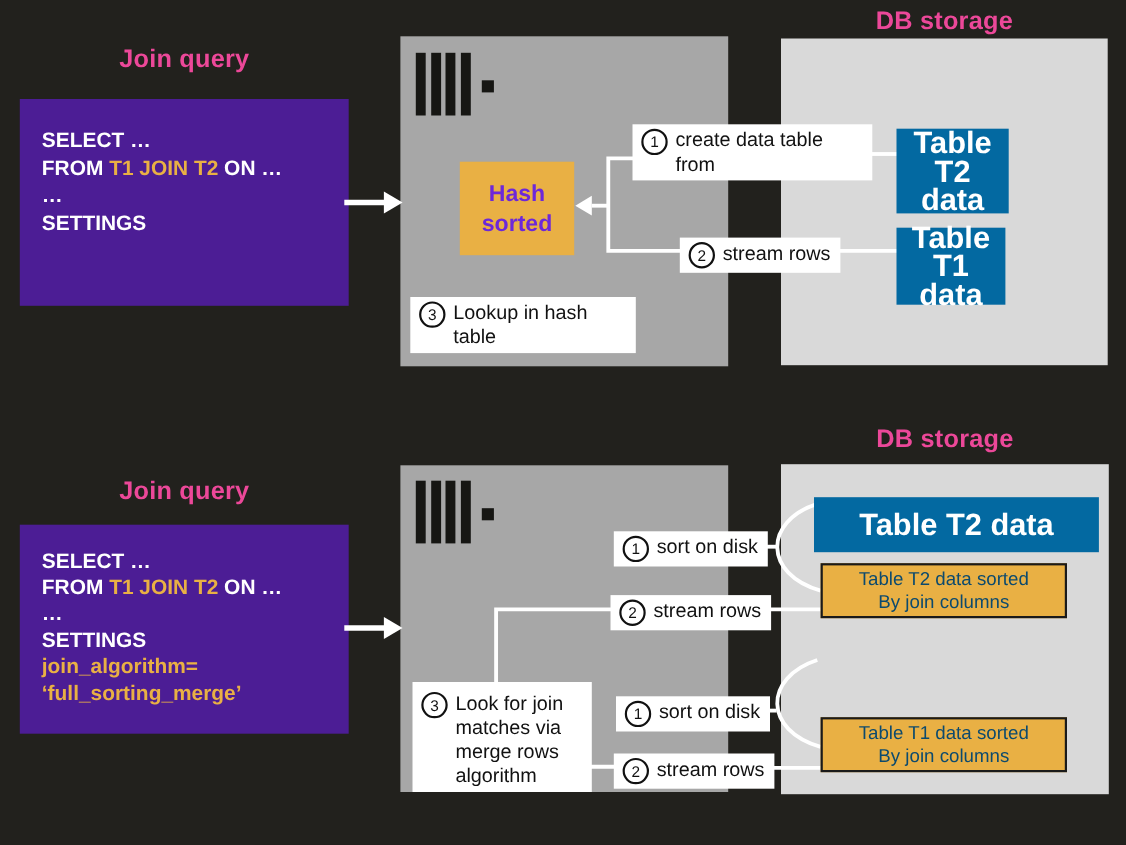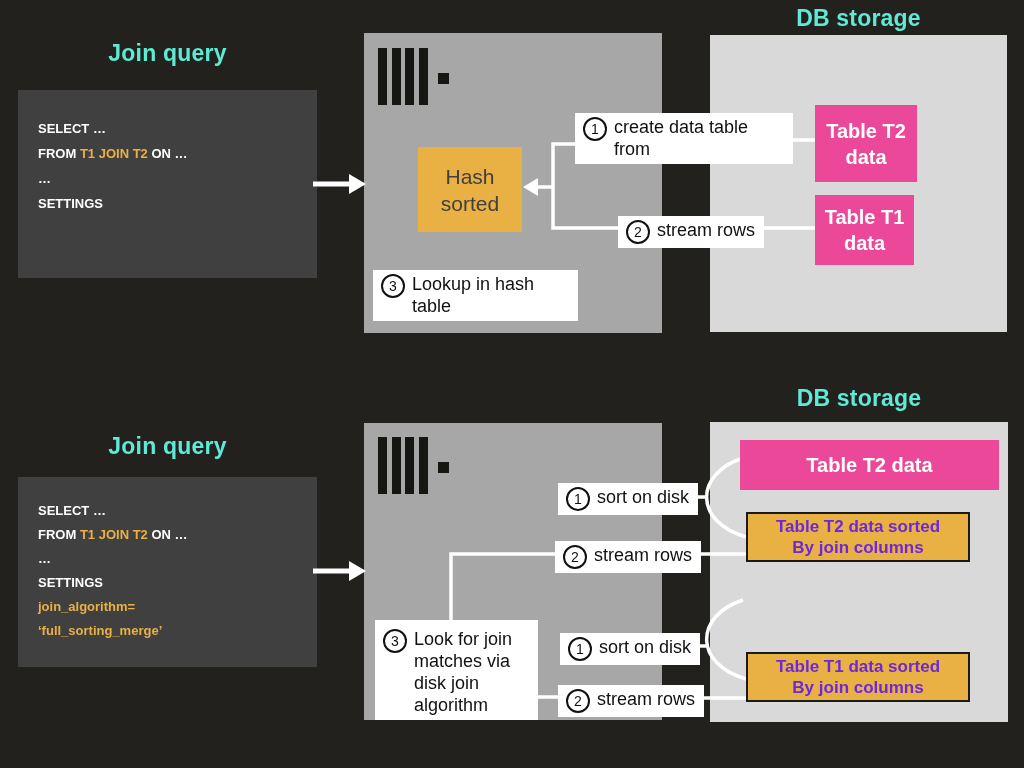--- a/index.html
+++ b/index.html
@@ -1,31 +1,31 @@
 <!DOCTYPE html>
 <html><head>
 <meta charset="utf-8">
 <style>
   html,body{margin:0;padding:0;background:#22211d;}
   #stage{position:relative;width:1024px;height:768px;background:#22211d;overflow:hidden;
          font-family:"Liberation Sans",sans-serif;}
   .abs{position:absolute;box-sizing:border-box;}
-  .title{font-weight:bold;font-size:23px;color:#5eead4;text-align:center;letter-spacing:.2px;}
-  .qbox{background:#404040;color:#fff;font-weight:bold;font-size:13px;z-index:1;}
+  .title{font-weight:bold;font-size:23px;color:#ec4899;text-align:center;letter-spacing:.2px;}
+  .qbox{background:#4c1d95;color:#fff;font-weight:bold;font-size:19px;z-index:1;}
   .qline{white-space:nowrap;}
   .orange-text{color:#e9b044;}
   .server{background:#a7a7a7;z-index:1;}
   .storage{background:#d9d9d9;z-index:1;}
-  .darkbox{background:#ec4899;color:#fff;font-weight:bold;font-size:20px;line-height:26px;
+  .darkbox{background:#0369a1;color:#fff;font-weight:bold;font-size:28px;line-height:26px;
            display:flex;flex-direction:column;align-items:center;justify-content:center;
-           text-align:center;z-index:3;}
-  .sortedbox{background:#e9b044;border:2px solid #1a1a1a;color:#6d28d9;font-weight:bold;
+           text-align:center;z-index:3;margin-top:12px;}
+  .sortedbox{background:#e9b044;border:2px solid #1a1a1a;color:#0c4a6e;font-weight:normal;
            font-size:17px;line-height:21px;display:flex;flex-direction:column;align-items:center;
            justify-content:center;text-align:center;z-index:3;}
-  .hashbox{background:#e9b044;color:#404040;font-weight:normal;font-size:21px;line-height:27px;
+  .hashbox{background:#e9b044;color:#6d28d9;font-weight:bold;font-size:21px;line-height:27px;
            display:flex;flex-direction:column;align-items:center;justify-content:center;
            text-align:center;z-index:3;}
   .lbl{background:#fff;color:#111;font-size:18px;line-height:22px;padding:3px 9px 4px 8px;
        display:flex;align-items:flex-start;gap:7px;z-index:4;}
   .circ{flex:none;display:inline-flex;width:20px;height:20px;border:2px solid #111;
         border-radius:50%;align-items:center;justify-content:center;font-size:14px;
         margin-top:1px;}
   .logo{display:flex;gap:4.7px;z-index:2;}
   .logo .bar{width:9px;height:57px;background:#161613;}
   .logo .dot{width:11px;height:11px;background:#161613;margin-top:25px;margin-left:5px;}
@@ -178,21 +178,21 @@
     <div>stream rows</div>
   </div>
 
   <div class="abs lbl" style="left:375px;top:620px;width:163px;padding-top:8px;">
     <span class="circ">
         <span>3</span>
       </span>
     <div>
       <div>Look for join</div>
       <div>matches via</div>
-      <div>disk join</div>
+      <div>merge rows</div>
       <div>algorithm</div>
     </div>
   </div>
 
   <div class="abs lbl" style="left:560px;top:633px;">
     <span class="circ">
         <span>1</span>
       </span>
     <div>sort on disk</div>
   </div>

